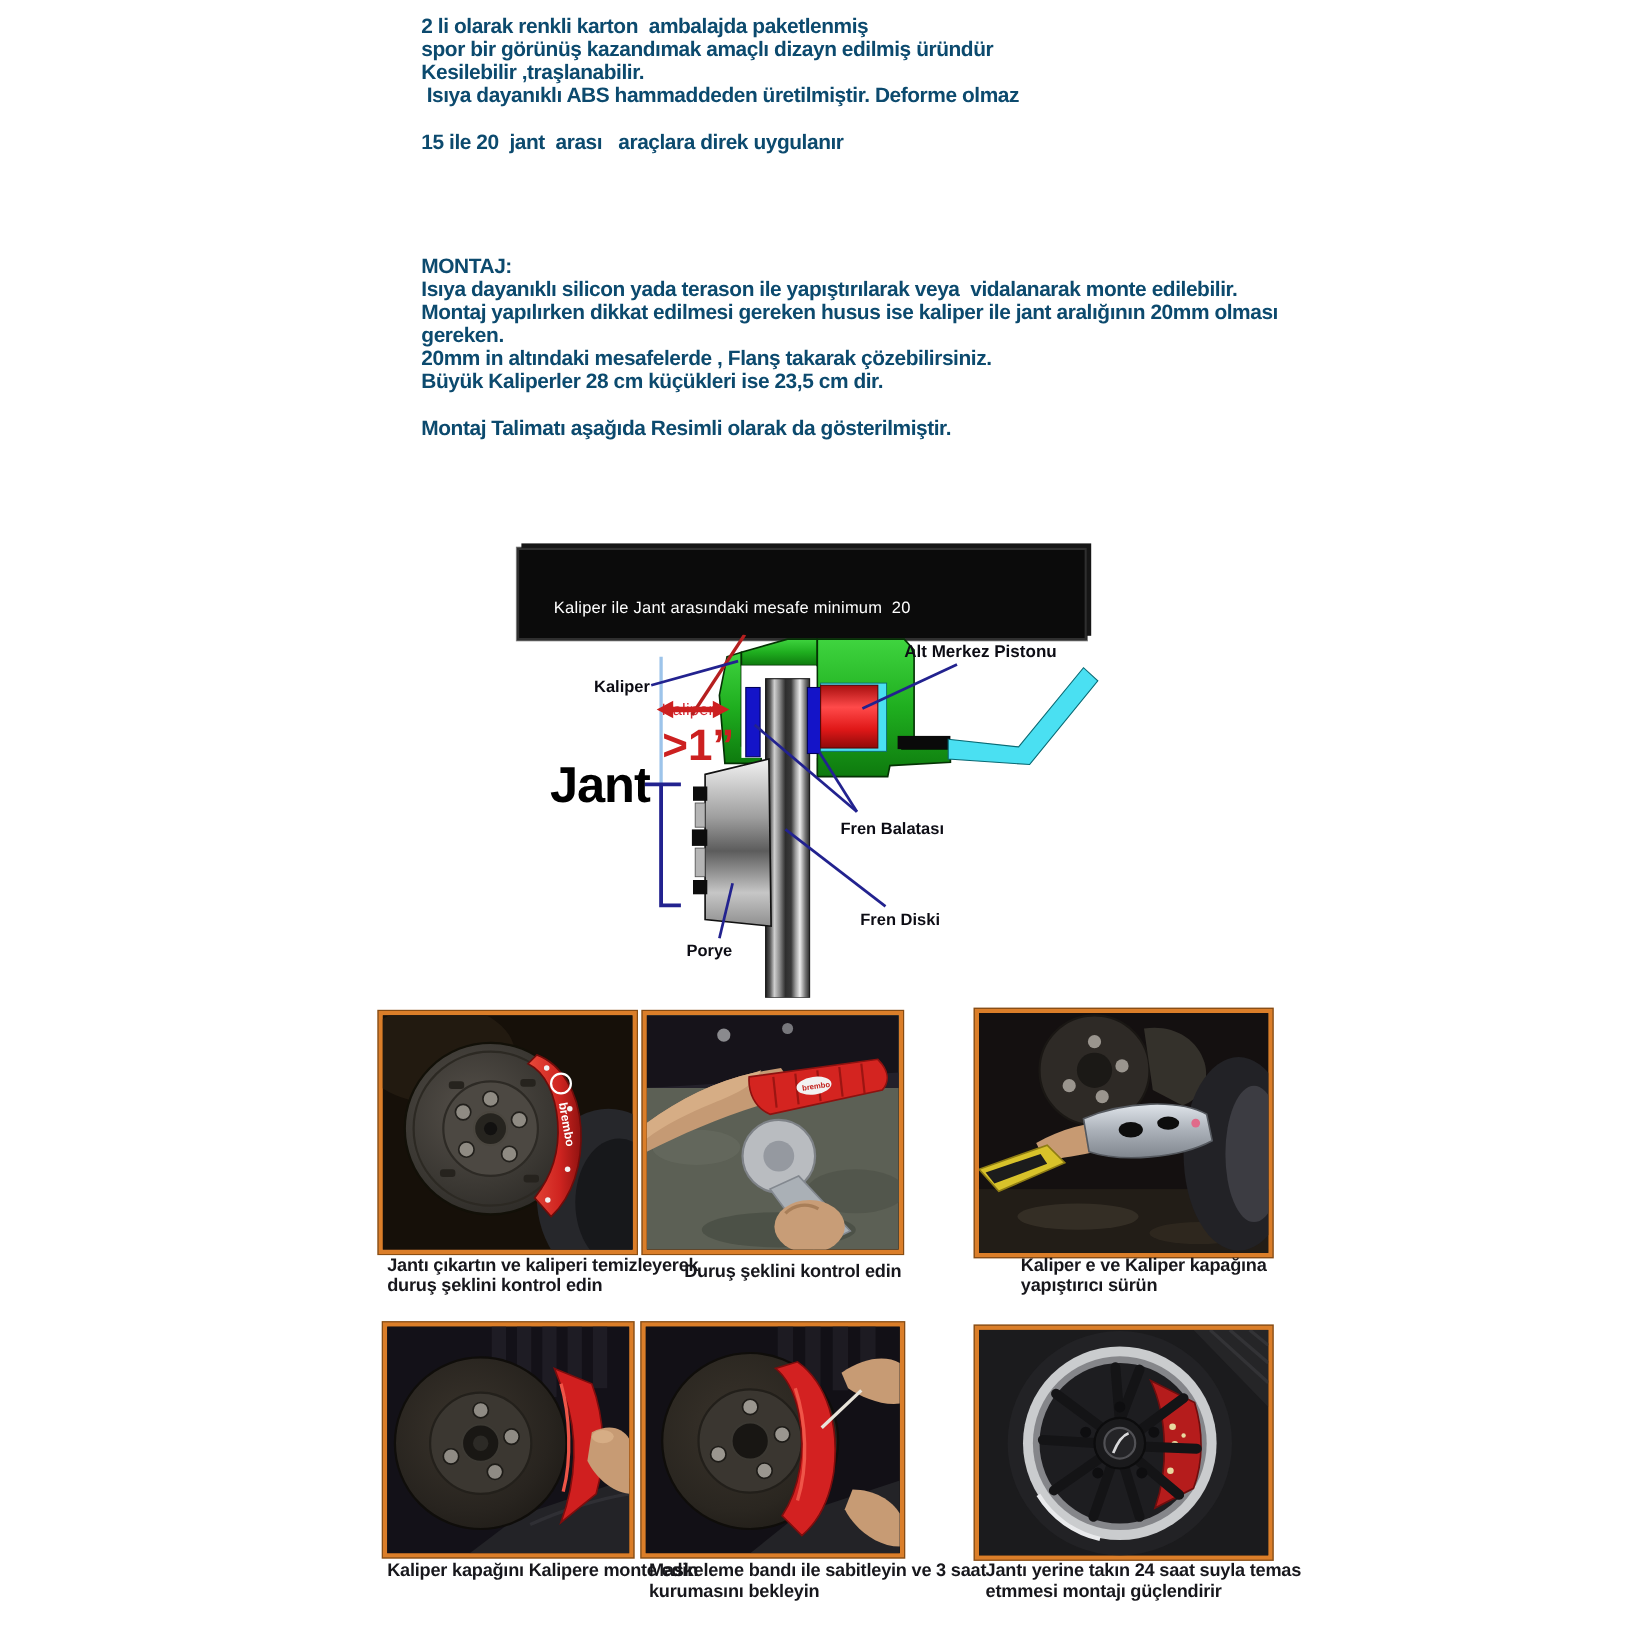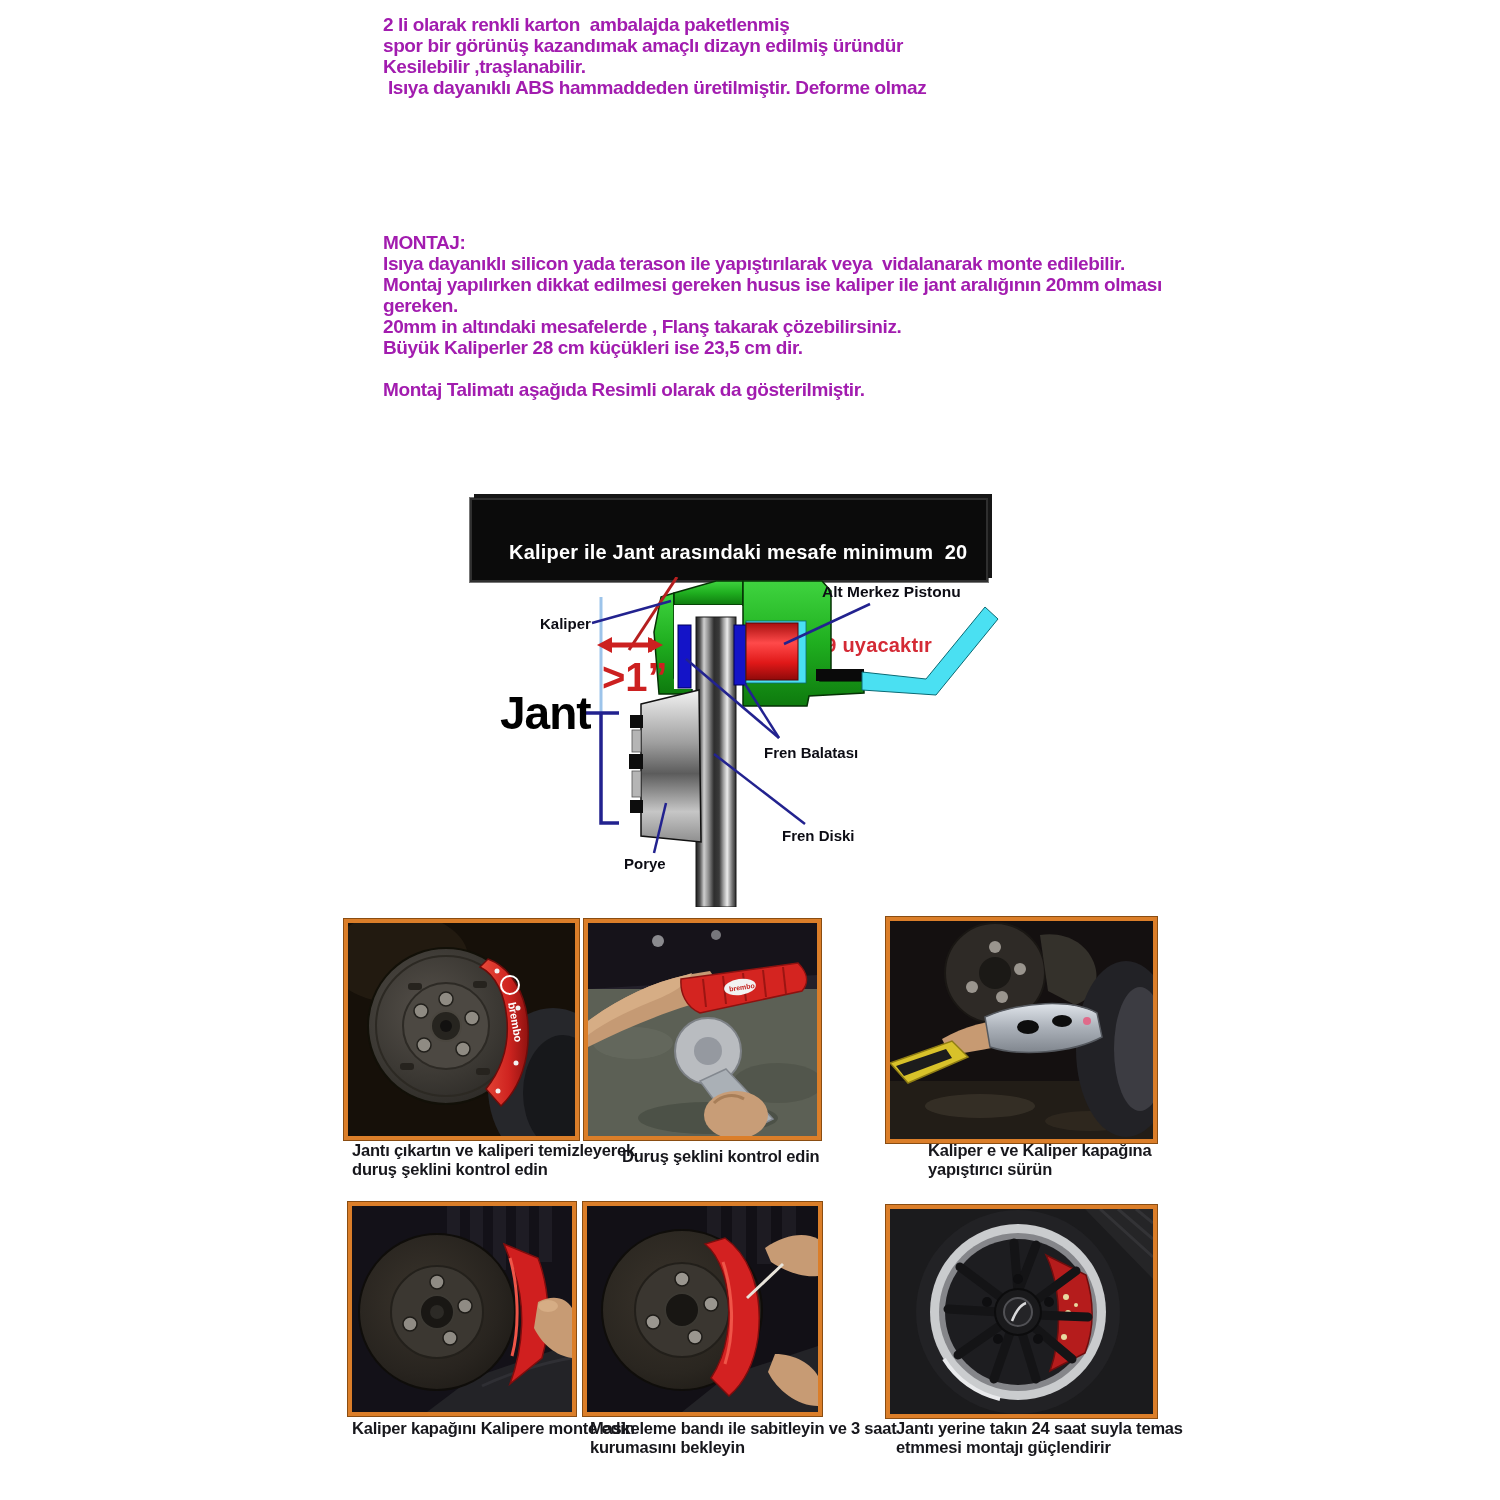--- a/index.html
+++ b/index.html
@@ -1,43 +1,44 @@
 <!DOCTYPE html>
 <html><head>
 <meta charset="utf-8">
 <style>
   html,body{margin:0;padding:0;}
   body{width:1500px;height:1500px;background:#ffffff;position:relative;
        font-family:"Liberation Sans",sans-serif;overflow:hidden;}
   .abs{position:absolute;}
   .textblock{position:absolute;}
-  .tline{font-weight:bold;color:#a21caf;font-size:19px;line-height:21px;
+  .tline{font-weight:bold;color:#0c4a6e;font-size:19px;line-height:21px;
          letter-spacing:-0.4px;white-space:pre;}
   .gap21{height:21px;}
   .banner{position:absolute;left:470px;top:498px;width:500px;height:74px;
           background:#0b0b0b;border:2px solid #2f2f2f;box-shadow:4px -4px 0 0 #161616, 0 0 0 1px #777;
           padding:6px 0 0 14px;}
-  .banner-line{font-weight:bold;font-size:20px;line-height:31px;color:#ffffff;
+  .banner-line{font-weight:normal;font-size:15px;line-height:31px;color:#ffffff;
                letter-spacing:0.2px;white-space:pre;}
   .banner-red{color:#d42a35;}
   .caption{position:absolute;font-weight:bold;color:#17171c;font-size:16.5px;
            line-height:19px;letter-spacing:-0.2px;}
   .photo{position:absolute;border:4px solid #db7e29;box-shadow:0 0 0 1px #8a4d12;
          background:#111;display:block;}
   svg text{font-family:"Liberation Sans",sans-serif;font-weight:bold;}
 </style>
 </head>
 <body>
 
 <div class="textblock" style="left:383px;top:14px">
   <div class="tline">2 li olarak renkli karton  ambalajda paketlenmiş</div>
   <div class="tline">spor bir görünüş kazandımak amaçlı dizayn edilmiş üründür</div>
   <div class="tline">Kesilebilir ,traşlanabilir.</div>
   <div class="tline"> Isıya dayanıklı ABS hammaddeden üretilmiştir. Deforme olmaz</div>
   <div class="gap21"></div>
+  <div class="tline">15 ile 20  jant  arası   araçlara direk uygulanır</div>
 </div>
 
 <div class="textblock" style="left:383px;top:232px">
   <div class="tline">MONTAJ:</div>
   <div class="tline">Isıya dayanıklı silicon yada terason ile yapıştırılarak veya  vidalanarak monte edilebilir.</div>
   <div class="tline">Montaj yapılırken dikkat edilmesi gereken husus ise kaliper ile jant aralığının 20mm olması</div>
   <div class="tline">gereken.</div>
   <div class="tline">20mm in altındaki mesafelerde , Flanş takarak çözebilirsiniz.</div>
   <div class="tline">Büyük Kaliperler 28 cm küçükleri ise 23,5 cm dir.</div>
   <div class="gap21"></div>

